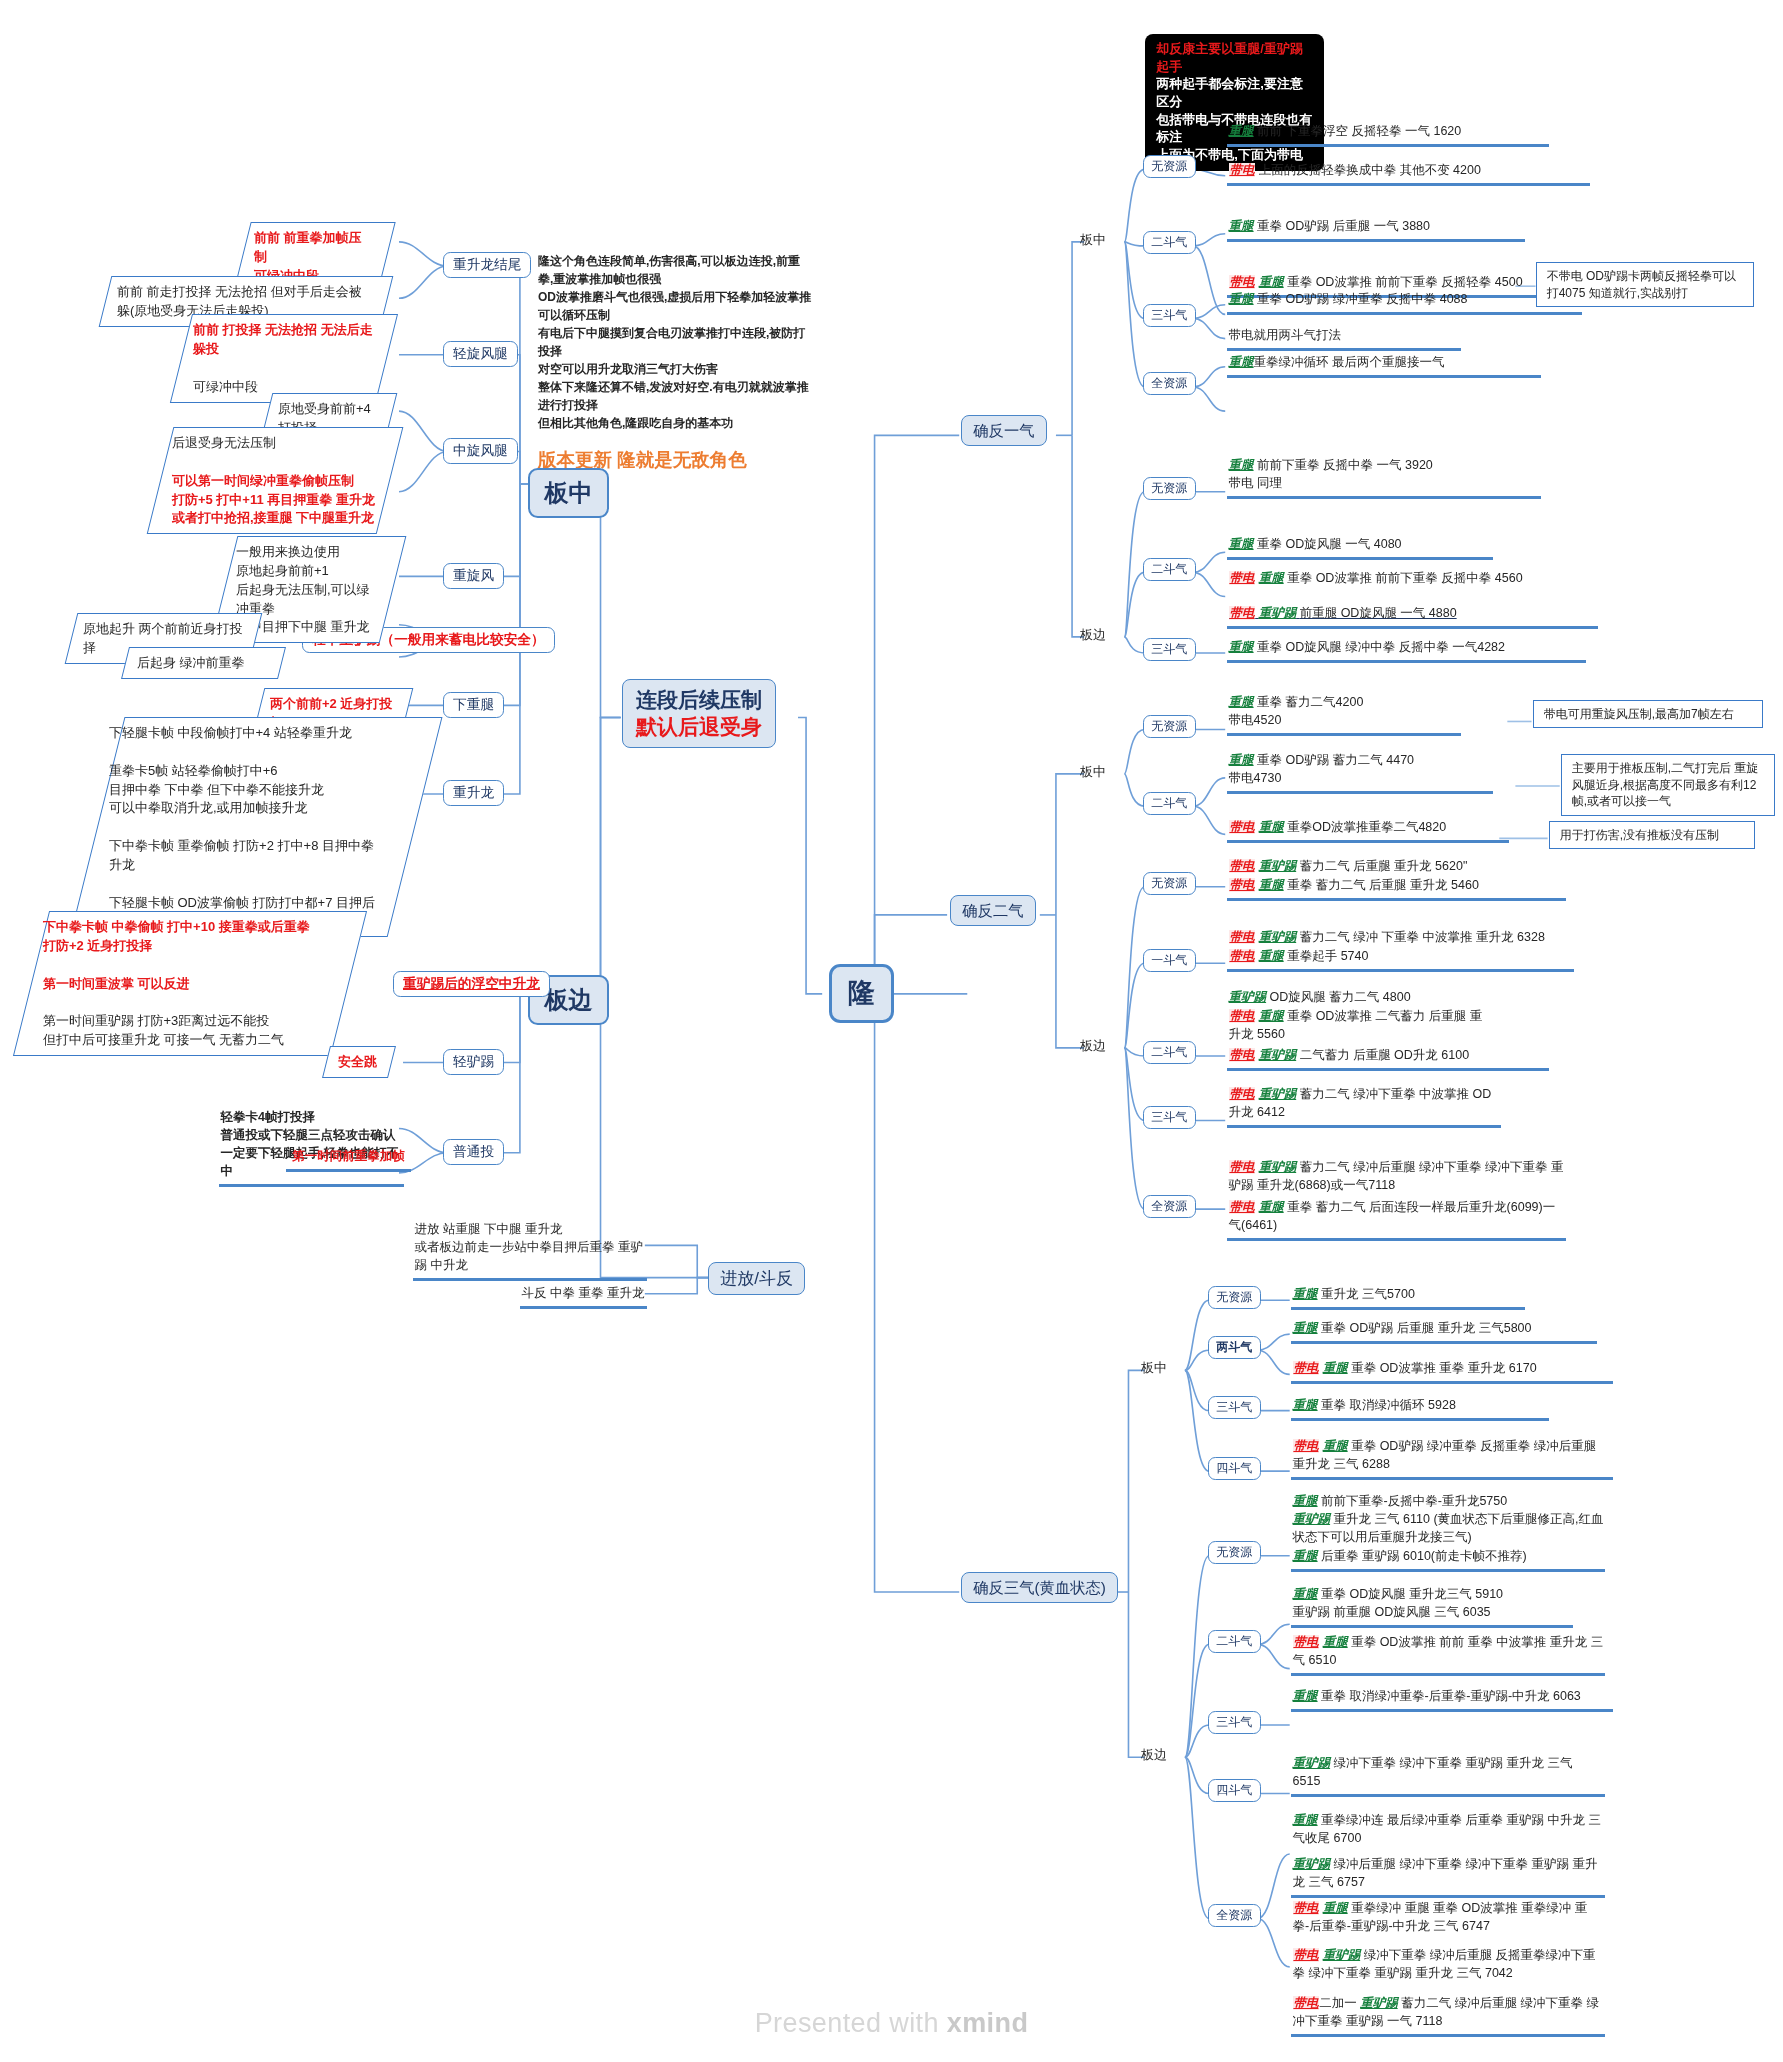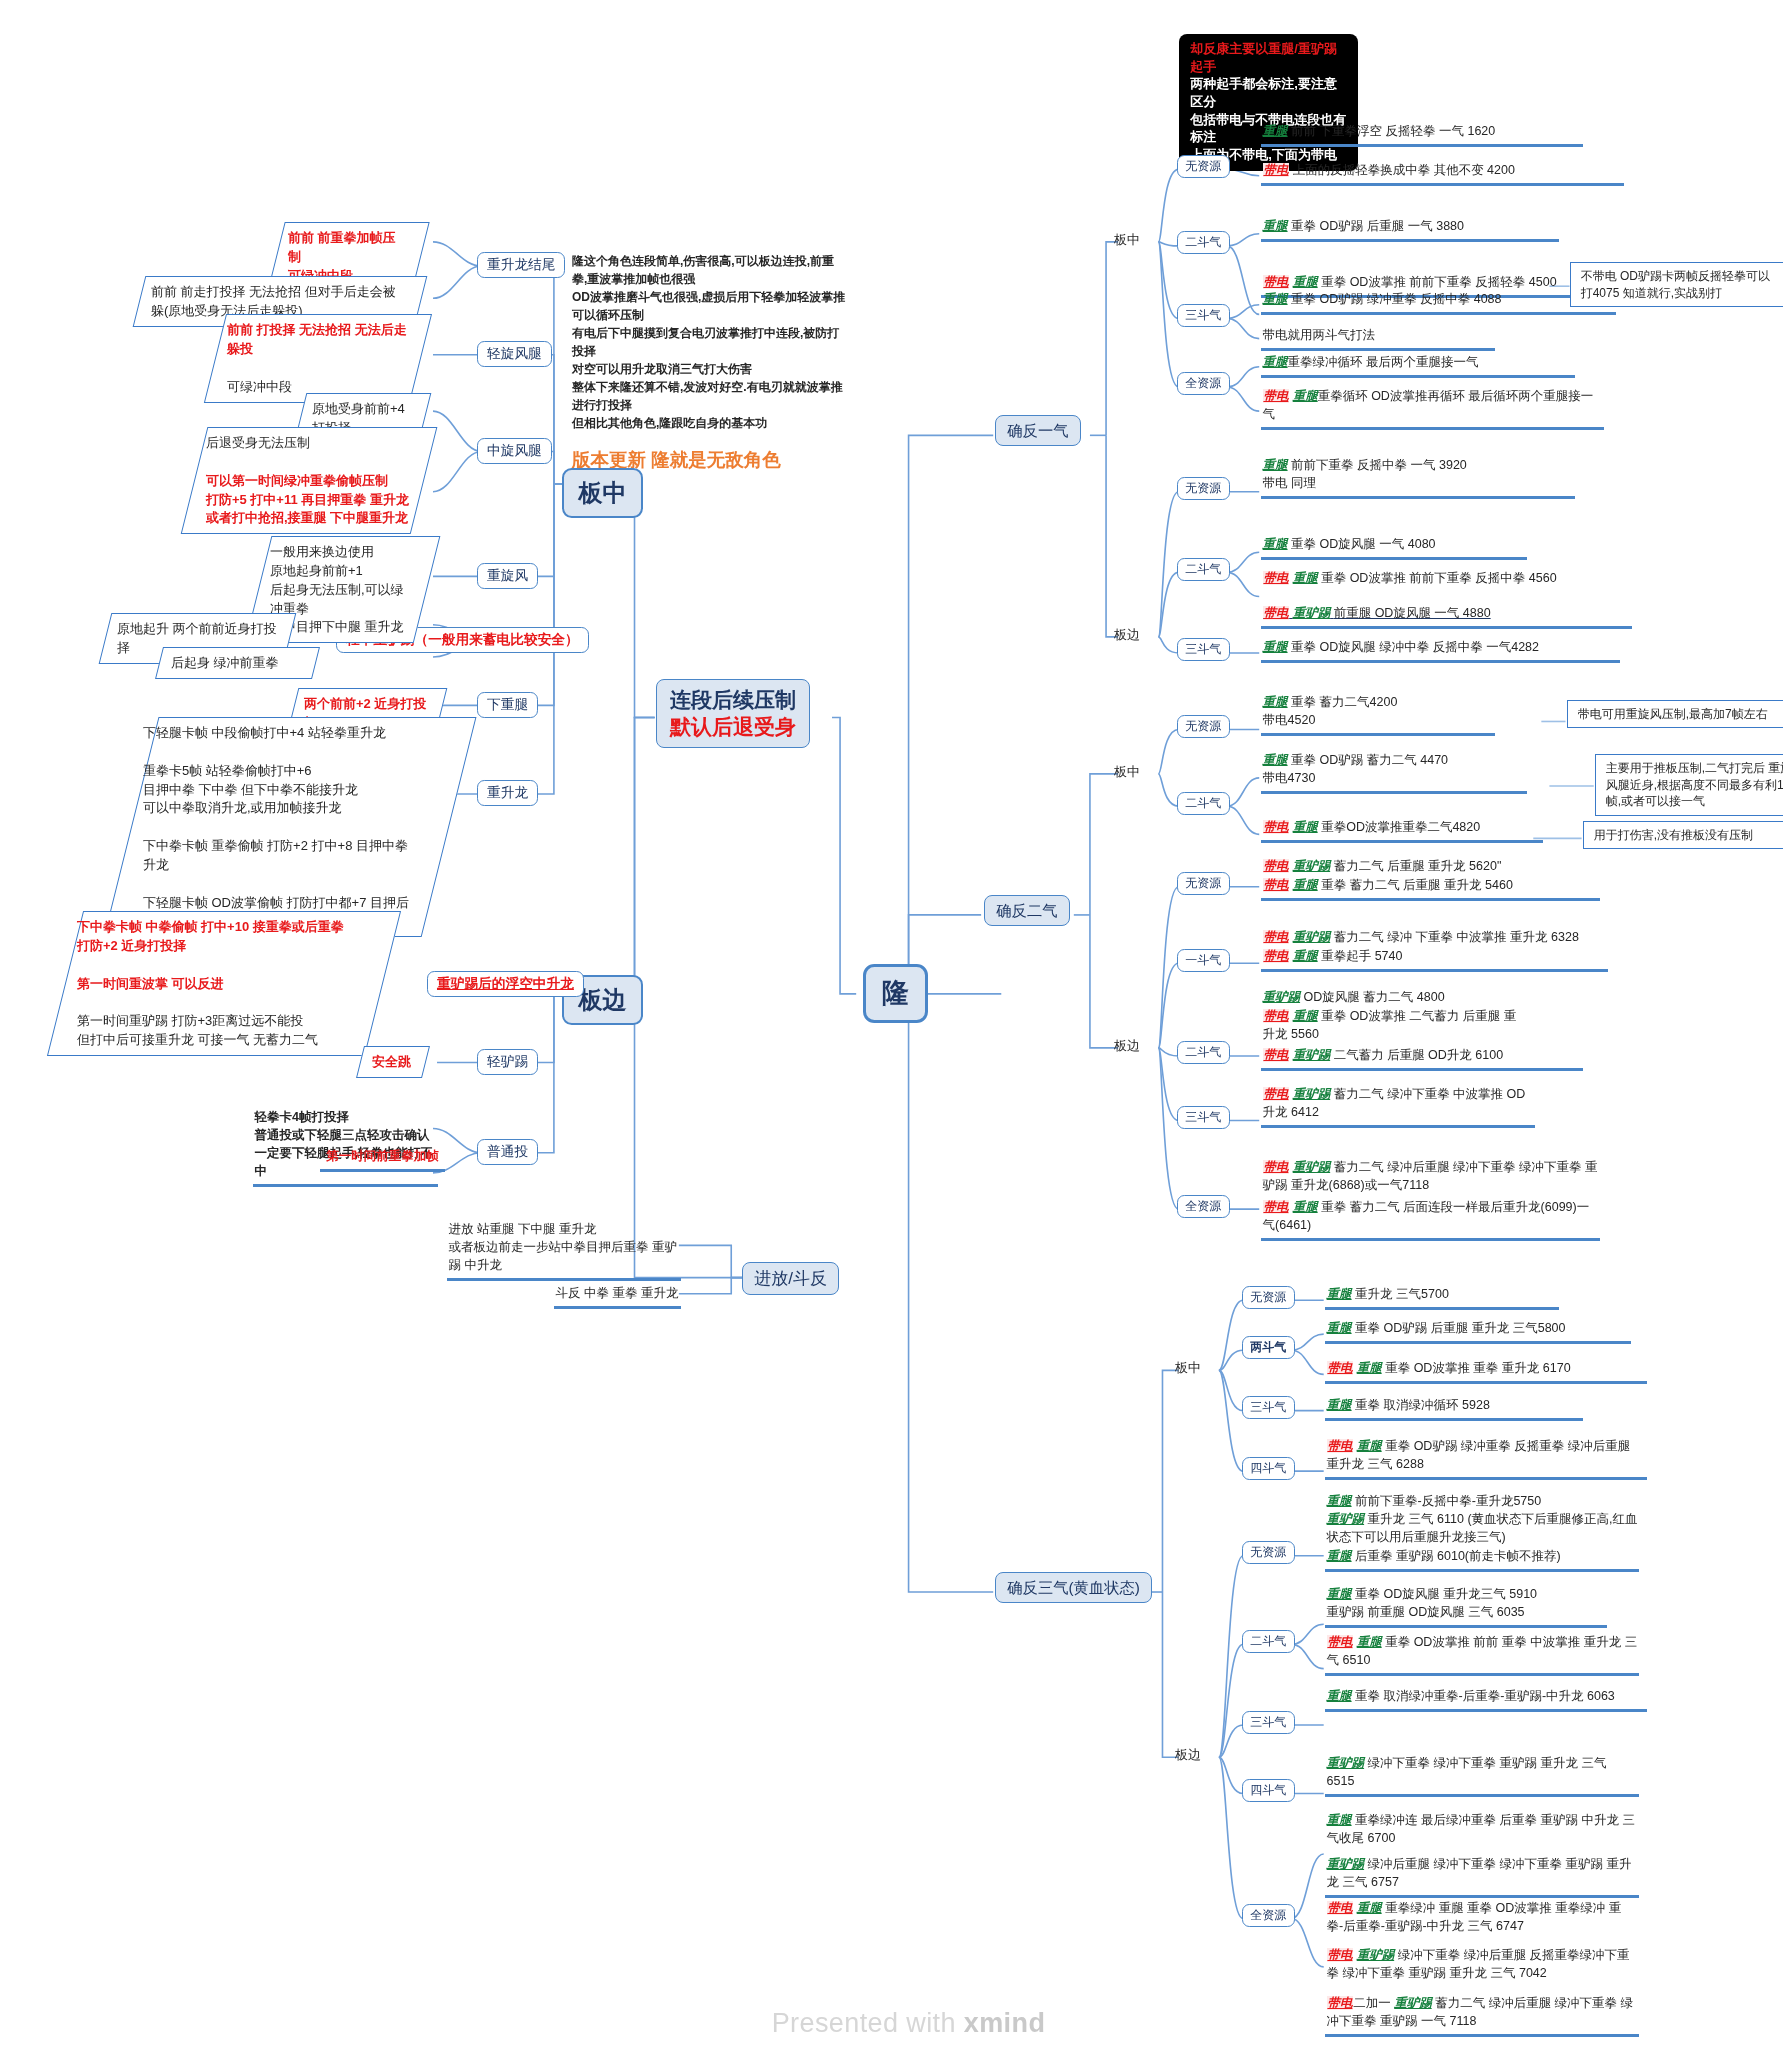--- a/index.html
+++ b/index.html
@@ -5,21 +5,21 @@
   * { box-sizing: border-box; }
   html, body { margin:0; padding:0; }
   body {
     width: 1783px; height: 2062px;
     background: #ffffff;
     font-family: "Liberation Sans", "DejaVu Sans", sans-serif;
     position: relative;
     overflow: hidden;
     color: #1f3864;
   }
-  #canvas { position:absolute; inset:0;margin-left:34px; }
+  #canvas { position:absolute; inset:0; }
   svg.wires { position:absolute; left:0; top:0; width:1783px; height:2062px; pointer-events:none; }
 
   
   .node { position:absolute; }
 
   
   .topic {
     border: 1.6px solid #4a86c8;
     border-radius: 8px;
     background: #dce6f2;
@@ -460,23 +460,20 @@
     </div>
 <div class="node" style="left:1227px; top:289px; width:355px;">
       <div class="leaf"><span class="tagA">重腿</span> <span>重拳 OD驴踢 绿冲重拳 反摇中拳  4088</span></div>
     </div>
 <div class="node" style="left:1227px; top:325px; width:234px;">
       <div class="leaf"><span>带电就用两斗气打法</span></div>
     </div>
 <div class="node" style="left:1227px; top:352px; width:314px;">
       <div class="leaf"><span class="tagA">重腿</span><span>重拳绿冲循环 最后两个重腿接一气</span></div>
     </div>
-<div class="node" style="left:1227px; top:386px; width:343px;">
-      <div class="leaf"><span class="tagE">带电</span> <span class="tagA">重腿</span><span>重拳循环 OD波掌推再循环 最后循环两个重腿接一气</span></div>
-    </div>
 
 <div class="node" style="left:1227px; top:455px; width:314px;">
       <div class="leaf"><span class="tagA">重腿</span> <span style="white-space:pre-line;">前前下重拳 反摇中拳 一气 3920
 带电 同理</span></div>
     </div>
 <div class="node" style="left:1227px; top:534px; width:266px;">
       <div class="leaf"><span class="tagA">重腿</span> <span>重拳 OD旋风腿 一气 4080</span></div>
     </div>
 <div class="node" style="left:1227px; top:568px; width:355px;">
       <div class="leaf nob"><span class="tagE">带电</span> <span class="tagA">重腿</span> <span>重拳 OD波掌推 前前下重拳 反摇中拳 4560</span></div>

